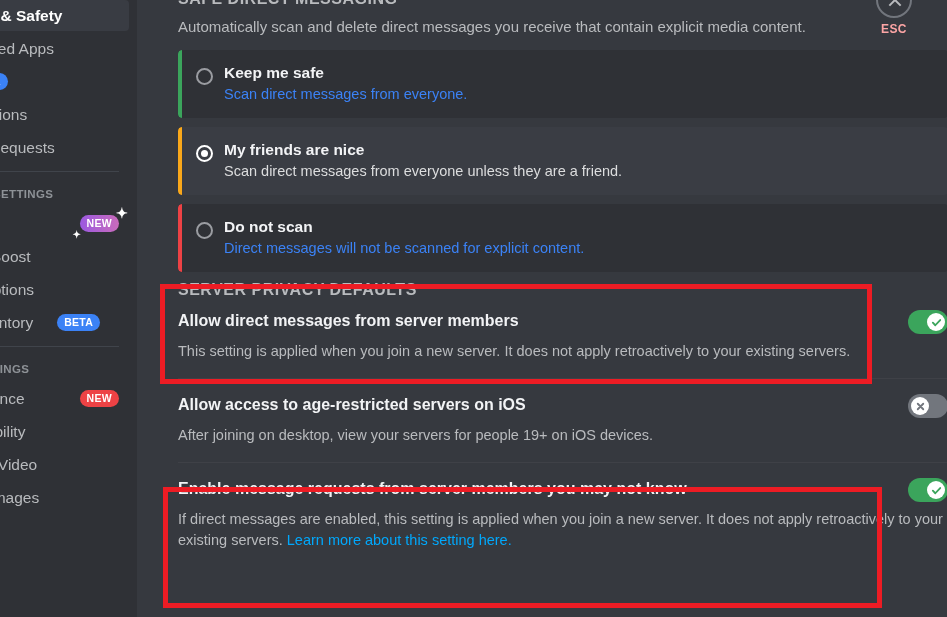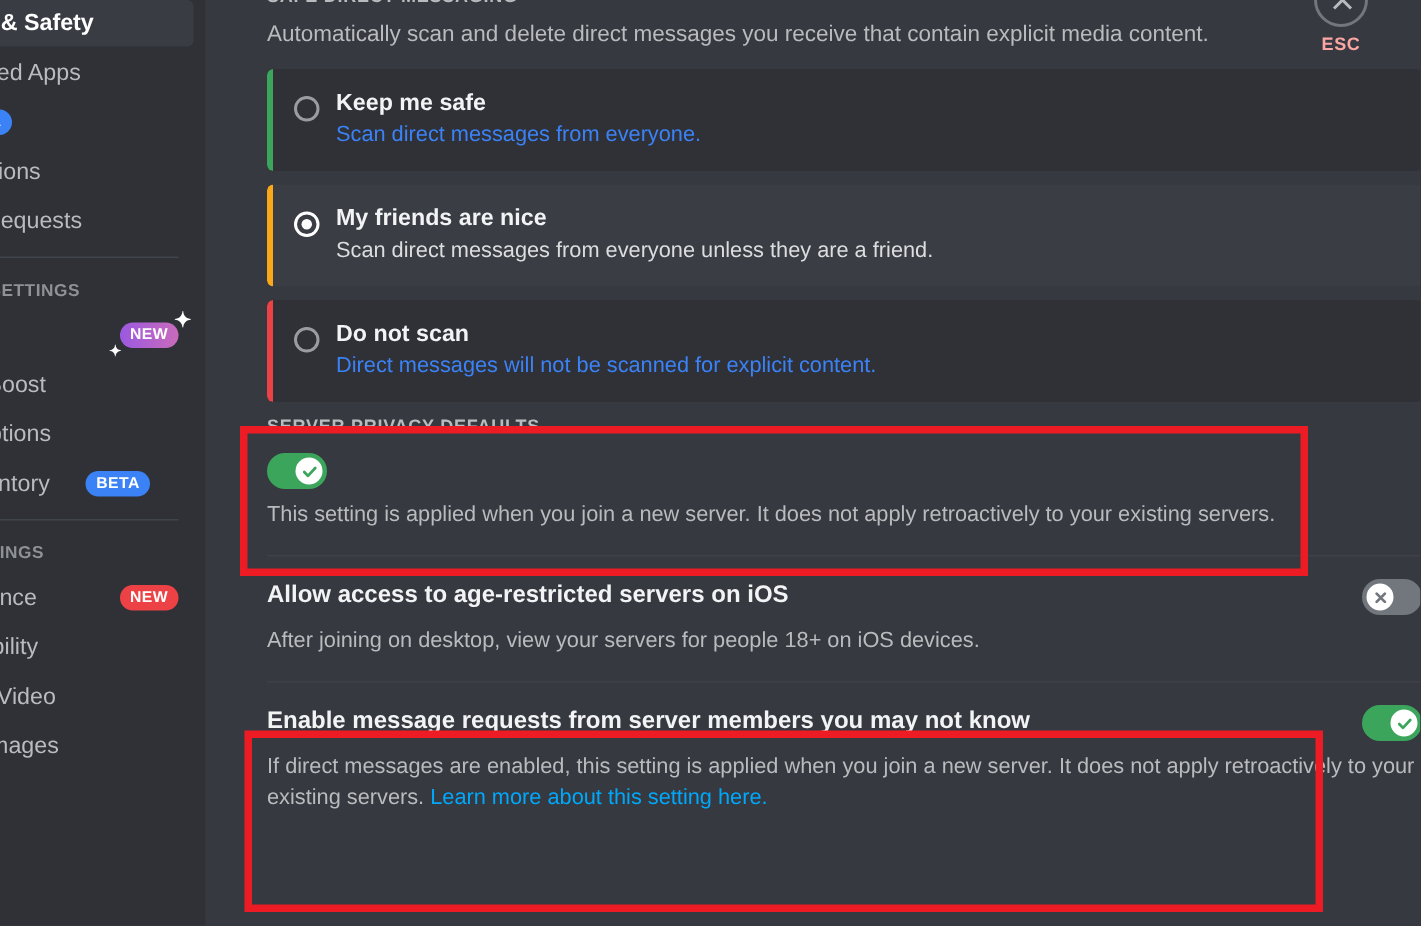--- a/index.html
+++ b/index.html
@@ -107,21 +107,21 @@
   }
   .content-inner {
     position: absolute;
     left: 41px;
     top: -10px;
     width: 770px;
   }
 
   .section-head {
     color: #b9bbbe;
-    font-size: 12px;
+    font-size: 16px;
     font-weight: 700;
     letter-spacing: 0.5px;
     margin-bottom: 9px;
   }
   .section-desc {
     color: #b9bbbe;
     font-size: 15px;
     line-height: 20px;
     margin-bottom: 13px;
   }
@@ -364,20 +364,21 @@
               <div class="radio-sub">Direct messages will not be scanned for explicit content.</div>
             </div>
           </div>
       </section>
 
       <section>
         <div id="privacy-settings">
             <div class="setting-block">
               <div class="section-head" style="margin-bottom: 11px;">SERVER PRIVACY DEFAULTS</div>
               <div class="setting-row">
+                <div class="setting-title">Allow direct messages from server members</div>
                 <div class="toggle on">
                   <div class="knob">
                     <svg width="11" height="11" viewBox="0 0 12 12">
                       <path d="M2 6.2 L4.7 9 L10 3.3" stroke="#3ba55c" stroke-width="2" fill="none" stroke-linecap="round" stroke-linejoin="round"></path>
                     </svg>
                   </div>
                 </div>
               </div>
               <div class="setting-desc"><span>This setting is applied when you join a new server. It does not apply retroactively to your existing servers.</span></div>
             </div>
@@ -386,21 +387,21 @@
               <div class="setting-row">
                 <div class="setting-title">Allow access to age-restricted servers on iOS</div>
                 <div class="toggle off">
                   <div class="knob">
                     <svg width="11" height="11" viewBox="0 0 12 12">
                       <path d="M3 3 L9 9 M9 3 L3 9" stroke="#72767d" stroke-width="2" fill="none" stroke-linecap="round"></path>
                     </svg>
                   </div>
                 </div>
               </div>
-              <div class="setting-desc"><span>After joining on desktop, view your servers for people 18+ on iOS devices.</span></div>
+              <div class="setting-desc"><span>After joining on desktop, view your servers for people 19+ on iOS devices.</span></div>
             </div>
             <div class="hr"></div>
             <div class="setting-block">
               <div class="setting-row">
                 <div class="setting-title">Enable message requests from server members you may not know</div>
                 <div class="toggle on">
                   <div class="knob">
                     <svg width="11" height="11" viewBox="0 0 12 12">
                       <path d="M2 6.2 L4.7 9 L10 3.3" stroke="#3ba55c" stroke-width="2" fill="none" stroke-linecap="round" stroke-linejoin="round"></path>
                     </svg>

